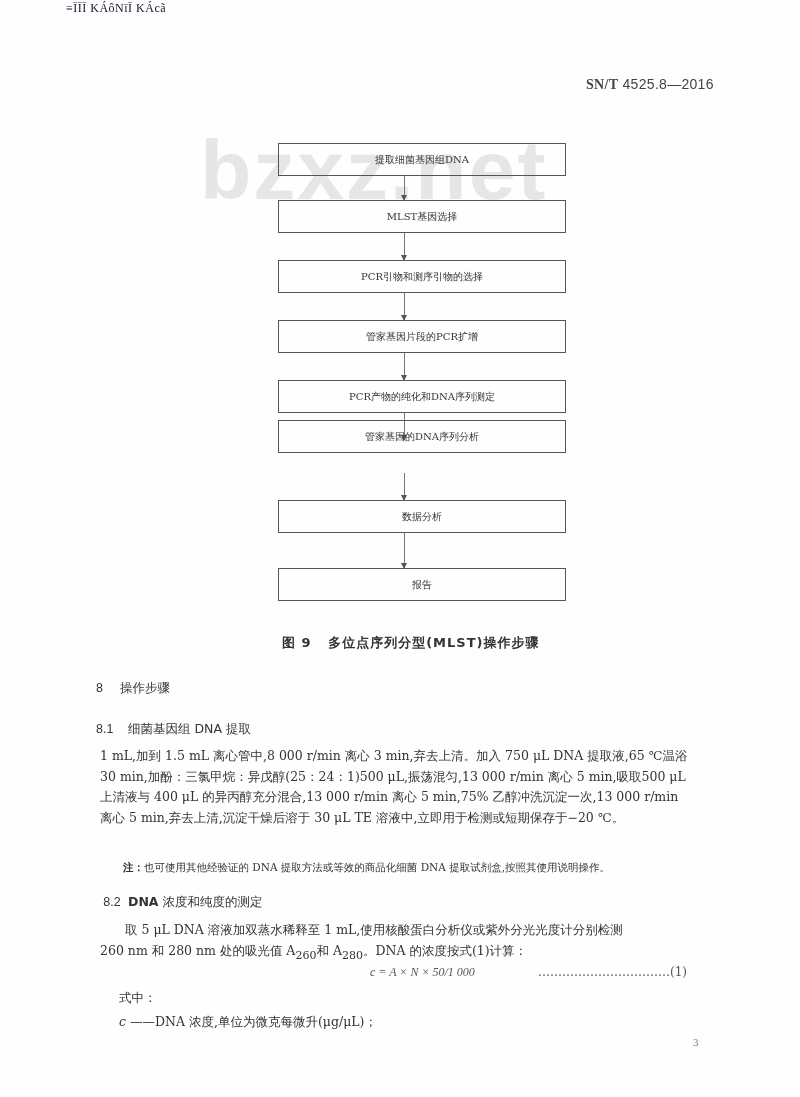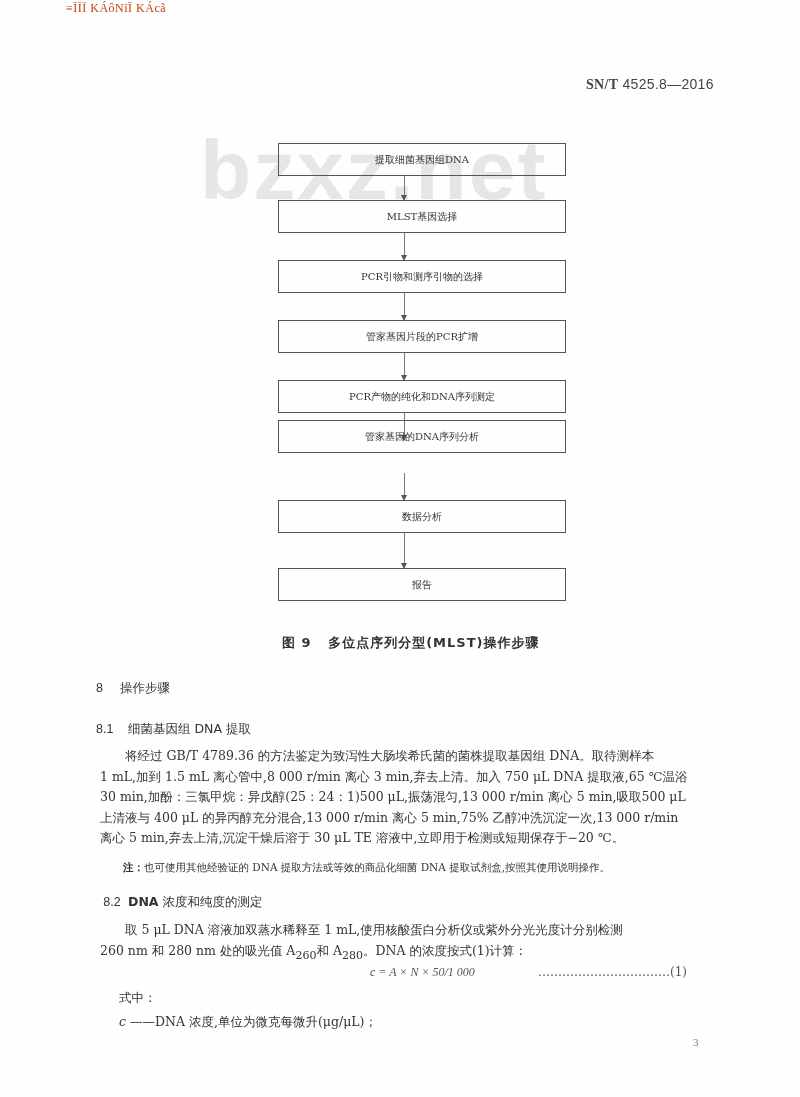--- a/index.html
+++ b/index.html
@@ -3,21 +3,21 @@
 <meta charset="utf-8">
 <style>
   html, body { margin: 0; padding: 0; }
   body {
     width: 800px; height: 1097px; position: relative; overflow: hidden;
     background: #fefefe; color: #333;
     font-family: "DejaVu Serif", "Liberation Serif", serif;
   }
   .abs { position: absolute; }
   .topmark {
-    left: 66px; top: 1px; font-size: 12px; color: #c2410c;
+    left: 66px; top: 1px; font-size: 12px; color: #0f172a;
     font-family: "Liberation Serif", serif; letter-spacing: 0.5px;
   }
   .std-code {
     left: 586px; top: 76px; font-size: 14px; color: #444;
     font-family: "Liberation Sans", sans-serif; letter-spacing: 0.3px;
   }
   .std-code b { font-family: "Liberation Serif", serif; font-weight: bold; }
   .watermark {
     left: 200px; top: 128px; font-size: 84px; font-weight: bold; color: #e6e6e6;
     font-family: "Liberation Sans", sans-serif; letter-spacing: 2px; line-height: 1;
@@ -90,21 +90,20 @@
 
 <div class="abs sec-h" style="left:96px;top:680px;">
   <span class="num" style="width:24px;">8</span><span>操作步骤</span>
 </div>
 
 <div class="abs sec-h" style="left:96px;top:721px;">
   <span class="num" style="width:32px;">8.1</span><span>细菌基因组 DNA 提取</span>
 </div>
 
 <div class="abs para" style="top:746px;">
-  <div><span class="indent"></span><span>将经过 GB/T 4789.36 的方法鉴定为致泻性大肠埃希氏菌的菌株提取基因组 DNA。取待测样本</span></div>
   <div>1 mL,加到 1.5 mL 离心管中,8 000 r/min 离心 3 min,弃去上清。加入 750 μL DNA 提取液,65 ℃温浴</div>
   <div>30 min,加酚：三氯甲烷：异戊醇(25：24：1)500 μL,振荡混匀,13 000 r/min 离心 5 min,吸取500 μL</div>
   <div>上清液与 400 μL 的异丙醇充分混合,13 000 r/min 离心 5 min,75% 乙醇冲洗沉淀一次,13 000 r/min</div>
   <div>离心 5 min,弃去上清,沉淀干燥后溶于 30 μL TE 溶液中,立即用于检测或短期保存于−20 ℃。</div>
 </div>
 
 <div class="abs note">
   <b>注：</b><span>也可使用其他经验证的 DNA 提取方法或等效的商品化细菌 DNA 提取试剂盒,按照其使用说明操作。</span>
 </div>
 

